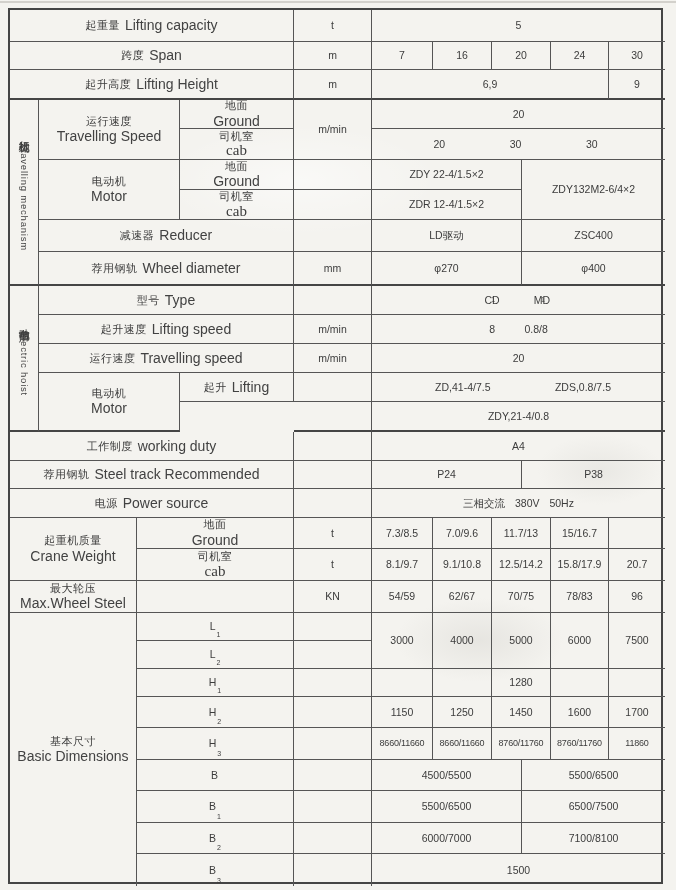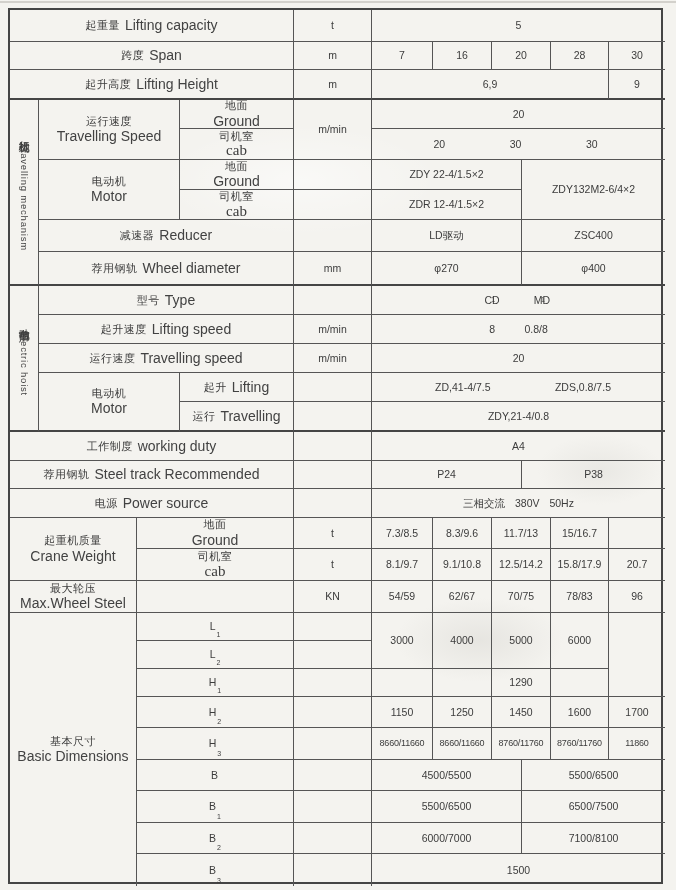--- a/index.html
+++ b/index.html
@@ -65,21 +65,21 @@
   <div class="c er val" style="grid-area:1/6/2/12">5</div>
 
   <div class="c lab" style="grid-area:2/1/3/5">
       <span class="zh">跨度</span>
       <span class="en">Span</span>
     </div>
   <div class="c" style="grid-area:2/5/3/6">m</div>
   <div class="c val" style="grid-area:2/6/3/7">7</div>
   <div class="c val" style="grid-area:2/7/3/8">16</div>
   <div class="c val" style="grid-area:2/8/3/10">20</div>
-  <div class="c val" style="grid-area:2/10/3/11">28</div>
+  <div class="c val" style="grid-area:2/10/3/11">24</div>
   <div class="c er val" style="grid-area:2/11/3/12">30</div>
 
   <div class="c lab bb2" style="grid-area:3/1/4/5">
       <span class="zh">起升高度</span>
       <span class="en">Lifting Height</span>
     </div>
   <div class="c bb2" style="grid-area:3/5/4/6">m</div>
   <div class="c bb2 val" style="grid-area:3/6/4/11">6,9</div>
   <div class="c er bb2 val" style="grid-area:3/11/4/12">9</div>
 
@@ -186,24 +186,20 @@
     </div>
   <div class="c lab" style="grid-area:13/4/14/5">
       <span class="zh">起升</span>
       <span class="en">Lifting</span>
     </div>
   <div class="c" style="grid-area:13/5/14/6"></div>
   <div class="c er pos val" style="grid-area:13/6/14/12">
     <span style="left:31%">ZD,41-4/7.5</span>
     <span style="left:72%">ZDS,0.8/7.5</span>
   </div>
-  <div class="c lab bb2" style="grid-area:14/4/15/5">
-      <span class="zh">运行</span>
-      <span class="en">Travelling</span>
-    </div>
   <div class="c bb2" style="grid-area:14/5/15/6"></div>
   <div class="c er bb2 val" style="grid-area:14/6/15/12">ZDY,21-4/0.8</div>
 
   <div class="c lab" style="grid-area:15/1/16/5">
       <span class="zh">工作制度</span>
       <span class="en">working duty</span>
     </div>
   <div class="c" style="grid-area:15/5/16/6"></div>
   <div class="c er val" style="grid-area:15/6/16/12">A4</div>
 
@@ -225,21 +221,21 @@
   <div class="c two" style="grid-area:18/1/20/3">
       <span class="zh">起重机质量</span>
       <span class="en">Crane Weight</span>
     </div>
   <div class="c two" style="grid-area:18/3/19/5">
       <span class="zh">地面</span>
       <span class="en">Ground</span>
     </div>
   <div class="c" style="grid-area:18/5/19/6">t</div>
   <div class="c val" style="grid-area:18/6/19/7">7.3/8.5</div>
-  <div class="c val" style="grid-area:18/7/19/8">8.3/9.6</div>
+  <div class="c val" style="grid-area:18/7/19/8">7.0/9.6</div>
   <div class="c val" style="grid-area:18/8/19/10">11.7/13</div>
   <div class="c val" style="grid-area:18/10/19/11">15/16.7</div>
   <div class="c er val" style="grid-area:18/11/19/12"></div>
   <div class="c two" style="grid-area:19/3/20/5">
       <span class="zh">司机室</span>
       <span class="cab">cab</span>
     </div>
   <div class="c" style="grid-area:19/5/20/6">t</div>
   <div class="c val" style="grid-area:19/6/20/7">8.1/9.7</div>
   <div class="c val" style="grid-area:19/7/20/8">9.1/10.8</div>
@@ -266,35 +262,36 @@
 
   <div class="c" style="grid-area:21/3/22/5">
       <span>L</span>
       <span class="sub">1</span>
     </div>
   <div class="c" style="grid-area:21/5/22/6"></div>
   <div class="c val" style="grid-area:21/6/23/7">3000</div>
   <div class="c val" style="grid-area:21/7/23/8">4000</div>
   <div class="c val" style="grid-area:21/8/23/10">5000</div>
   <div class="c val" style="grid-area:21/10/23/11">6000</div>
+  <div class="c er val" style="grid-area:21/11/23/12">7500</div>
 
   <div class="c" style="grid-area:22/3/23/5">
       <span>L</span>
       <span class="sub">2</span>
     </div>
   <div class="c" style="grid-area:22/5/23/6"></div>
 
   <div class="c" style="grid-area:23/3/24/5">
       <span>H</span>
       <span class="sub">1</span>
     </div>
   <div class="c" style="grid-area:23/5/24/6"></div>
   <div class="c" style="grid-area:23/6/24/7"></div>
   <div class="c" style="grid-area:23/7/24/8"></div>
-  <div class="c val" style="grid-area:23/8/24/10">1290</div>
+  <div class="c val" style="grid-area:23/8/24/10">1280</div>
   <div class="c" style="grid-area:23/10/24/11"></div>
   <div class="c er" style="grid-area:23/11/24/12"></div>
 
   <div class="c" style="grid-area:24/3/25/5">
       <span>H</span>
       <span class="sub">2</span>
     </div>
   <div class="c" style="grid-area:24/5/25/6"></div>
   <div class="c val" style="grid-area:24/6/25/7">1150</div>
   <div class="c val" style="grid-area:24/7/25/8">1250</div>

